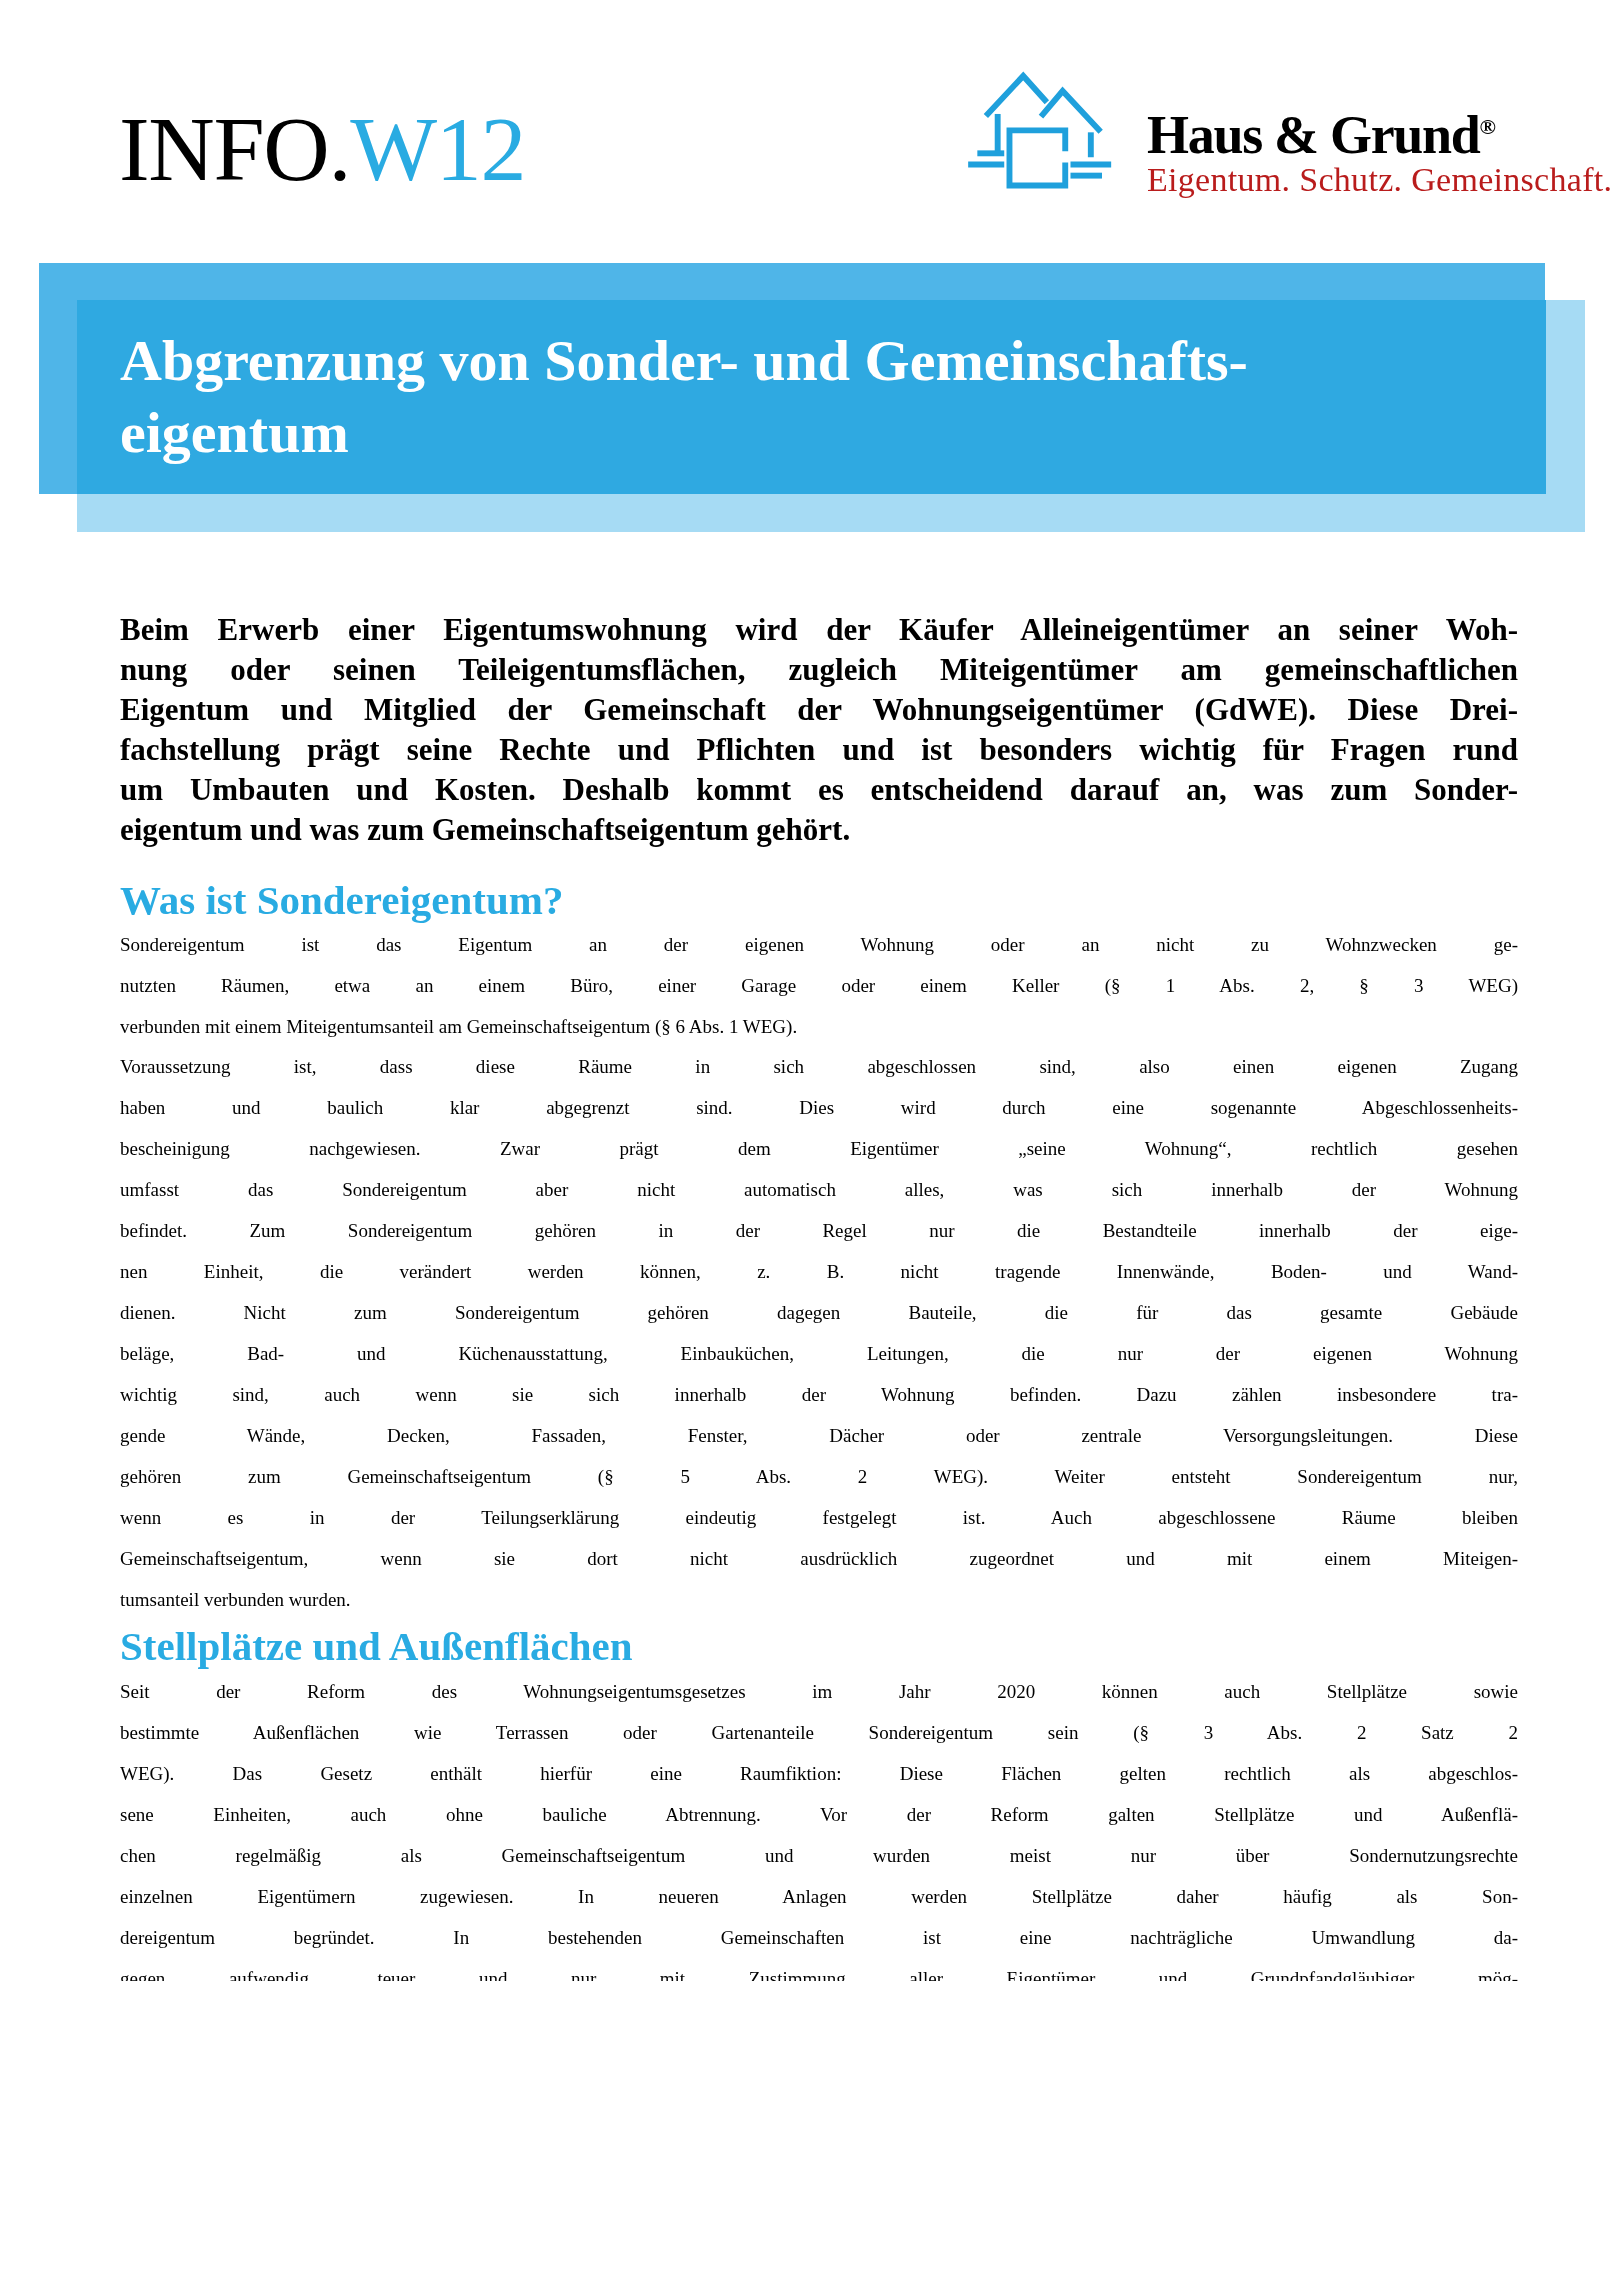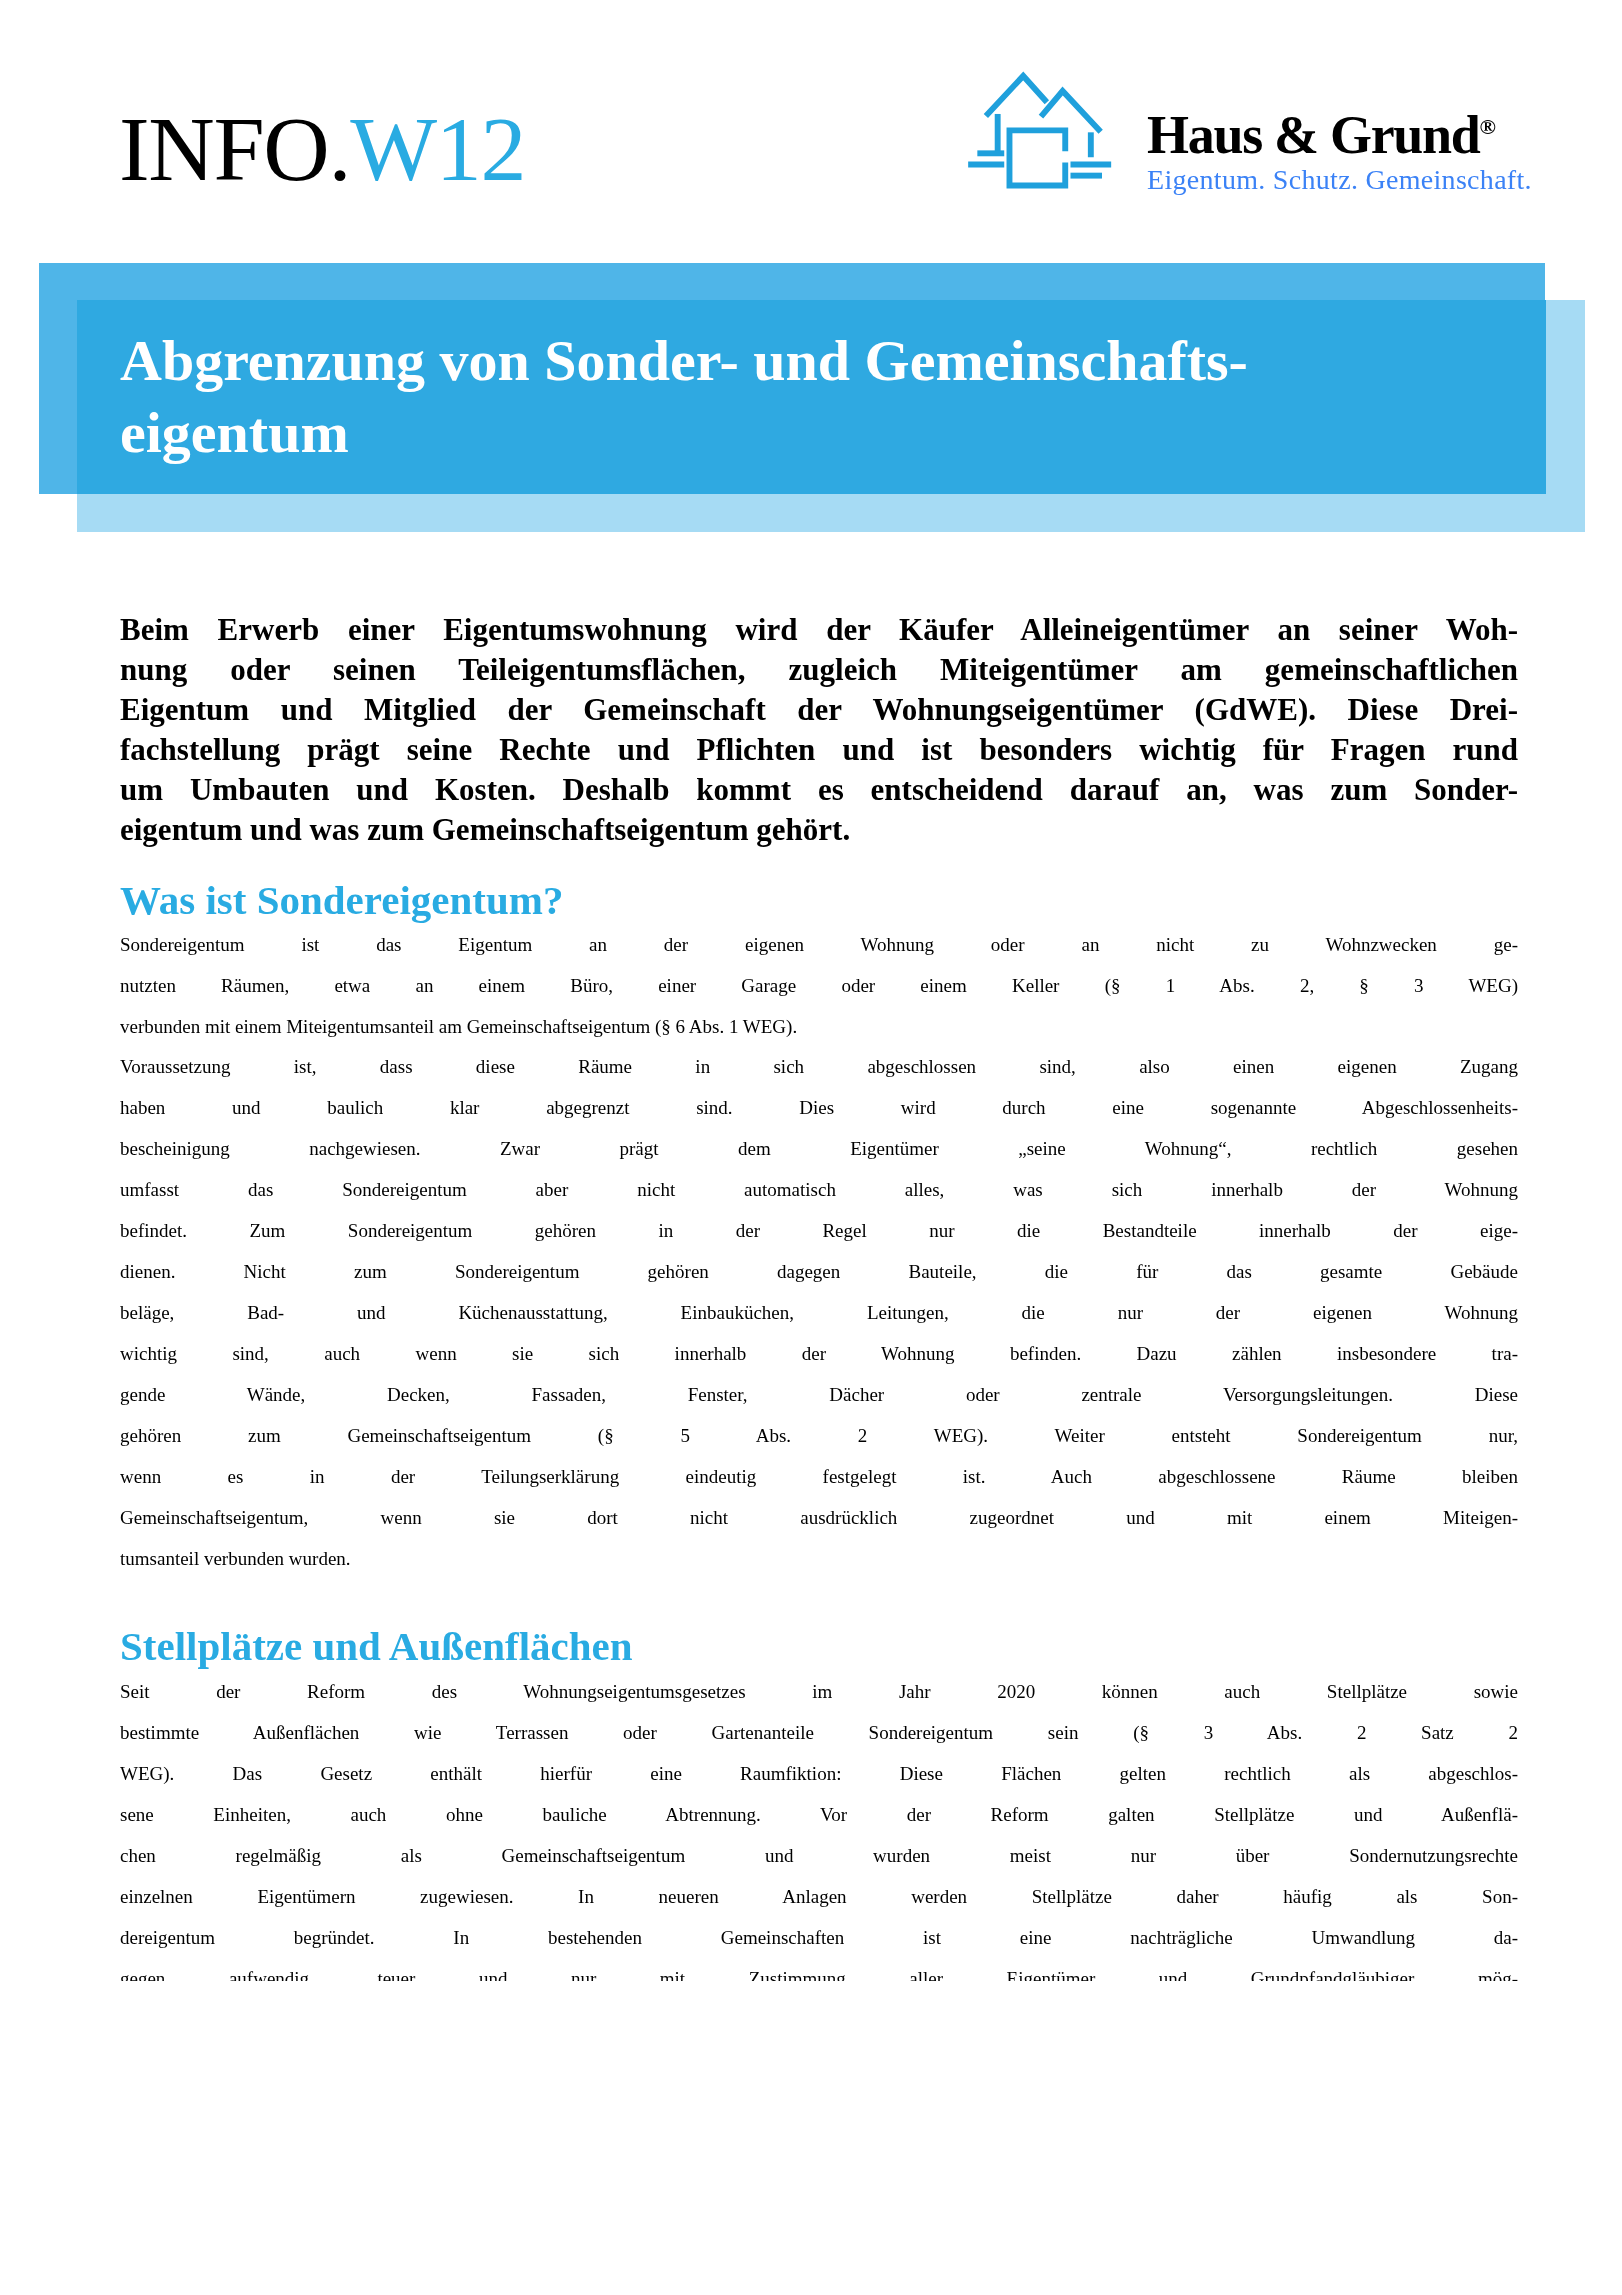--- a/index.html
+++ b/index.html
@@ -14,22 +14,22 @@
     white-space:nowrap;
   }
   .wordmark .code { color:#29ABE2; }
   .logo-icon { position:absolute; left:957px; top:68px; }
   .logo-name {
     position:absolute; left:1147px; top:99px; font-size:54px; line-height:56px;
     font-weight:700; letter-spacing:-1.3px; color:#000; white-space:nowrap;
   }
   .logo-name sup { font-size:22px; vertical-align:super; font-weight:700; }
   .logo-tagline {
-    position:absolute; left:1147px; top:164px; font-size:28px; line-height:31px;
-    color:#3b82f6; letter-spacing:0.3px; white-space:nowrap;
+    position:absolute; left:1147px; top:164px; font-size:34px; line-height:31px;
+    color:#b91c1c; letter-spacing:0.3px; white-space:nowrap;
   }
   
   .band-back { position:absolute; left:39px;  top:263px; width:1506px; height:231px; background:#4FB5E8; }
   .band-pale { position:absolute; left:77px; top:300px; width:1508px; height:232px; background:#A6DBF4; }
   .band-main { position:absolute; left:77px; top:300px; width:1469px; height:194px; background:#2FA9E1; }
   .band-title {
     position:absolute; left:120px; top:325px; width:1374px;
     font-size:58px; line-height:72px; font-weight:700; color:#ffffff;
   }
   
@@ -103,20 +103,21 @@
       <div class="jline">Sondereigentum ist das Eigentum an der eigenen Wohnung oder an nicht zu Wohnzwecken ge-</div>
       <div class="jline">nutzten Räumen, etwa an einem Büro, einer Garage oder einem Keller (§ 1 Abs. 2, § 3 WEG)</div>
       <div class="jline">verbunden mit einem Miteigentumsanteil am Gemeinschaftseigentum (§ 6 Abs. 1 WEG).</div>
     </div>
   <div class="jpara bodytext p-s1b">
       <div class="jline">Voraussetzung ist, dass diese Räume in sich abgeschlossen sind, also einen eigenen Zugang</div>
       <div class="jline">haben und baulich klar abgegrenzt sind. Dies wird durch eine sogenannte Abgeschlossenheits-</div>
       <div class="jline">bescheinigung nachgewiesen. Zwar prägt dem Eigentümer „seine Wohnung“, rechtlich gesehen</div>
       <div class="jline">umfasst das Sondereigentum aber nicht automatisch alles, was sich innerhalb der Wohnung</div>
       <div class="jline">befindet. Zum Sondereigentum gehören in der Regel nur die Bestandteile innerhalb der eige-</div>
+      <div class="jline">nen Einheit, die verändert werden können, z. B. nicht tragende Innenwände, Boden- und Wand-</div>
       <div class="jline">dienen. Nicht zum Sondereigentum gehören dagegen Bauteile, die für das gesamte Gebäude</div>
       <div class="jline">beläge, Bad- und Küchenausstattung, Einbauküchen, Leitungen, die nur der eigenen Wohnung</div>
       <div class="jline">wichtig sind, auch wenn sie sich innerhalb der Wohnung befinden. Dazu zählen insbesondere tra-</div>
       <div class="jline">gende Wände, Decken, Fassaden, Fenster, Dächer oder zentrale Versorgungsleitungen. Diese</div>
       <div class="jline">gehören zum Gemeinschaftseigentum (§ 5 Abs. 2 WEG). Weiter entsteht Sondereigentum nur,</div>
       <div class="jline">wenn es in der Teilungserklärung eindeutig festgelegt ist. Auch abgeschlossene Räume bleiben</div>
       <div class="jline">Gemeinschaftseigentum, wenn sie dort nicht ausdrücklich zugeordnet und mit einem Miteigen-</div>
       <div class="jline">tumsanteil verbunden wurden.</div>
     </div>
 

